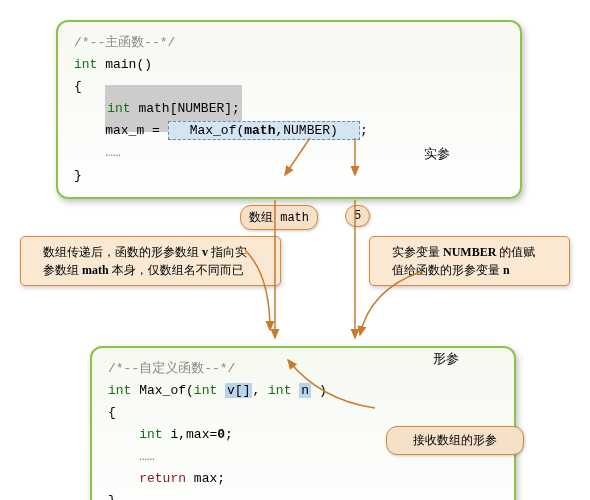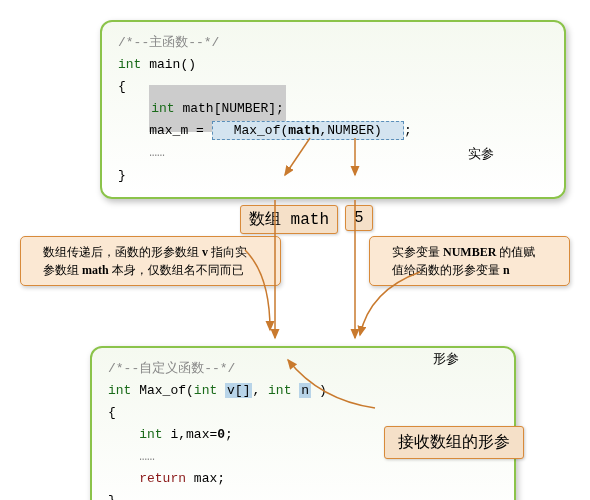--- a/index.html
+++ b/index.html
@@ -1,26 +1,26 @@
 <!DOCTYPE html>
 <html><head>
 <meta charset="utf-8">
 <style>
 body{margin:0;padding:20px;font-family:"Courier New",monospace;font-size:13px;background:#fff;width:590px;box-sizing:border-box}
 .code-box{border:2px solid #8bc34a;border-radius:12px;padding:10px 16px;background:linear-gradient(#f5f9f0,#fff);box-shadow:2px 3px 6px rgba(0,0,0,0.25);margin:0 auto;position:relative}
-.box1{width:430px;margin-left:80px}
+.box1{width:430px;margin-left:36px}
 .box2{width:390px;margin-left:70px;margin-top:40px}
 .comment{color:#888}
 .kw{color:#1a6b1a;font-weight:normal}
 .line{line-height:1.7;white-space:pre}
 .hl-gray{background:#ccc;padding:16px 2px}
 .hl-call{border:1px dashed #5b8fb9;background:#d4e4f0;padding:1px 21px}
 .hl-arg{background:#b8d4e8;padding:0 2px}
 .dots{color:#888}
-.chip{display:inline-block;border:1px solid #d88a3a;background:#f5e0c8;border-radius:3px;padding:3px 8px;font-size:16px;box-shadow:1px 1px 3px rgba(0,0,0,0.2)}
+.chip{display:inline-block;border:1px solid #d88a3a;background:#f5e0c8;border-radius:11px;padding:3px 8px;font-size:12px;box-shadow:1px 1px 3px rgba(0,0,0,0.2)}
 .label{font-family:"SimSun","宋体",serif;font-weight:normal;font-size:13px}
 .note{border:1px solid #d88a3a;background:#fbe8d3;border-radius:5px;padding:6px 22px;font-family:"SimSun","宋体",serif;font-size:12px;line-height:1.5;box-shadow:1px 2px 4px rgba(0,0,0,0.2)}
 svg.overlay{position:absolute;top:0;left:0;pointer-events:none}
 .rel{position:relative}
 b{font-weight:bold}
 </style>
 </head>
 <body>
 
 <div class="rel">
@@ -48,21 +48,21 @@
 
 <div class="code-box box2">
   <div style="position:absolute;right:55px;top:2px" class="label">形参</div>
   <div class="line comment">/*--自定义函数--*/</div>
   <div class="line"><span class="kw">int</span> Max_of(<span class="kw">int</span> <span class="hl-arg">v[]</span>, <span class="kw">int</span> <span class="hl-arg">n</span> )</div>
   <div class="line">{</div>
   <div class="line">    <span class="kw">int</span> i,max=<b>0</b>;</div>
   <div class="line dots">    ……</div>
   <div class="line">    <span class="kw" style="color:#8b1a1a">return</span> max;</div>
   <div class="line">}</div>
-  <div class="chip" style="position:absolute;right:-10px;top:78px;padding:5px 13px">接收数组的形参</div>
+  <div class="chip" style="position:absolute;right:-10px;top:78px;padding:5px 26px">接收数组的形参</div>
 </div>
 
 <svg class="overlay" width="590" height="500">
   <defs>
     <marker id="ah" markerWidth="8" markerHeight="8" refX="6" refY="3" orient="auto">
       <path d="M0,0 L7,3 L0,6 Z" fill="#c97a2e"></path>
     </marker>
   </defs>
 
   <line x1="290" y1="118" x2="265" y2="155" stroke="#c97a2e" stroke-width="1.5" marker-end="url(#ah)"></line>

